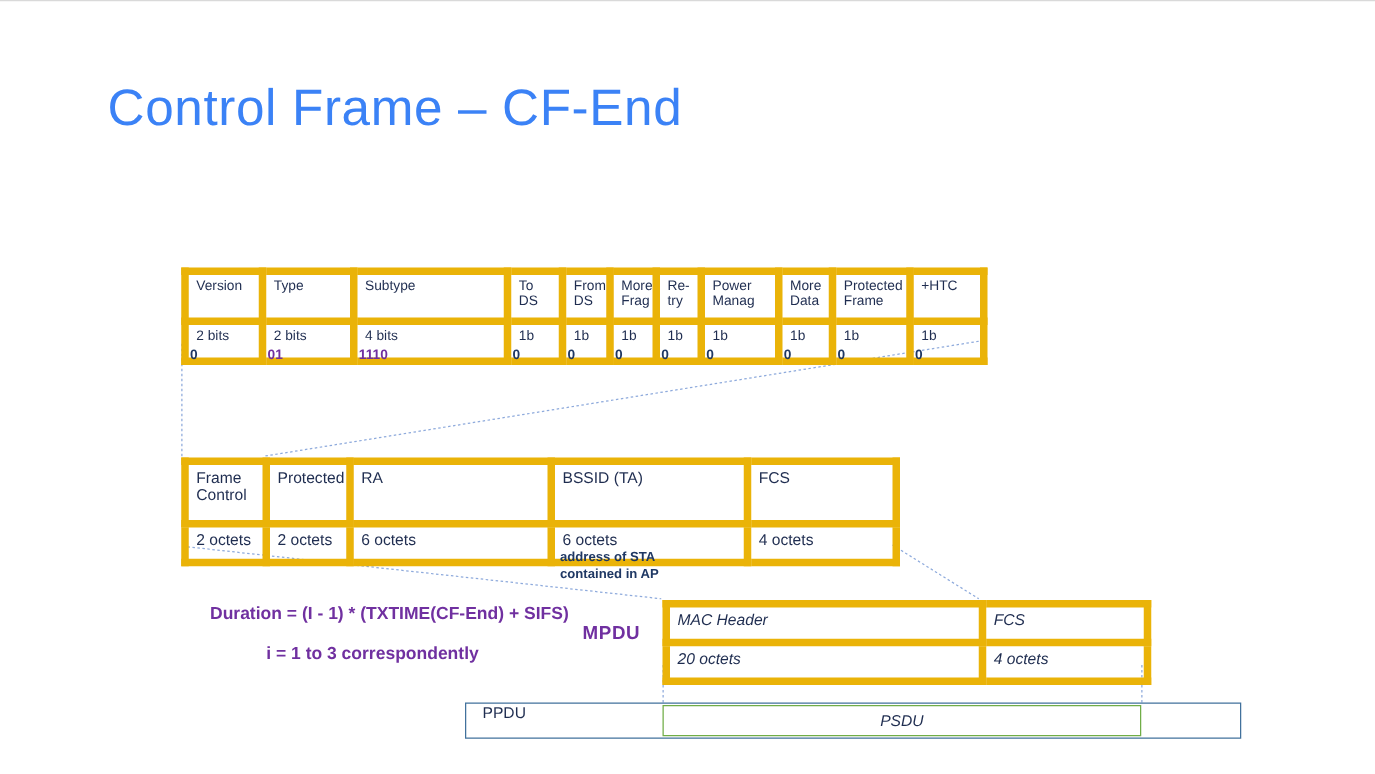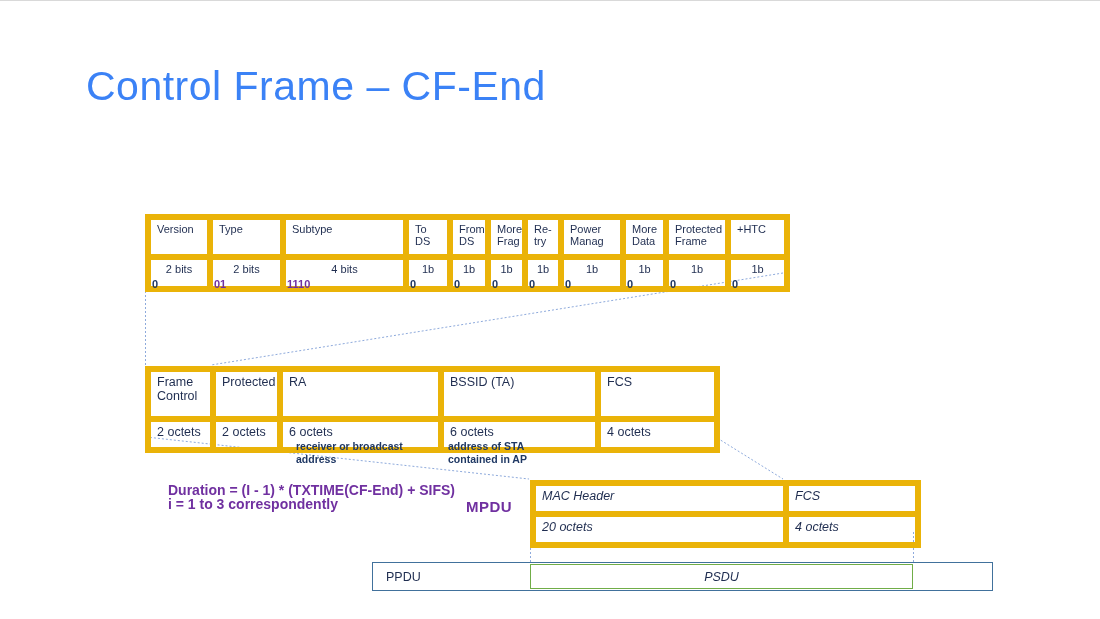--- a/index.html
+++ b/index.html
@@ -12,42 +12,42 @@
     position:absolute;left:86px;top:62px;margin:0;
     font-size:41px;font-weight:400;letter-spacing:0.5px;color:#3b82f6;
   }
   table{border-collapse:collapse;table-layout:fixed;position:absolute;}
   td{
     border:6px solid #eab308;vertical-align:top;padding:3px 6px;
     font-size:11px;color:#1f2d50;white-space:pre-line;overflow:hidden;
   }
   .t1{left:145px;top:213px;width:639px;}
   .t1 .r1 td{height:28px;}
-  .t1 .r2 td{height:20px;text-align:center;}
+  .t1 .r2 td{height:20px;}
   .t2{left:145px;top:365px;width:571px;}
   .t2 td{font-size:12.5px;}
   .t2 .r1 td{height:38px;}
   .t2 .r2 td{height:19px;}
   .t3{left:530px;top:479px;width:385px;}
   .t3 td{font-size:12.5px;height:19px;font-style:italic;}
   .vals{position:absolute;left:145px;top:277px;display:flex;font-size:11px;font-weight:bold;color:#1F3864;}
   .vals span{display:block;box-sizing:border-box;padding-left:7px;}
   .vals .purple{color:#7030A0;}
   .note{
     position:absolute;font-size:10.5px;font-weight:bold;color:#1F3864;line-height:13px;
   }
   .pnote{
     position:absolute;font-size:14px;font-weight:bold;color:#7030A0;line-height:13px;
   }
   .mpdu{
     position:absolute;left:466px;top:497px;font-size:15px;font-weight:bold;color:#7030A0;letter-spacing:0.5px;
   }
   .ppdu-box{
     position:absolute;left:372px;top:561px;width:619px;height:27px;
-    border:1px solid #41719C;display:flex;align-items:center;
+    border:1px solid #41719C;display:flex;
     font-size:12.5px;color:#1f2d50;
   }
   .ppdu-label{padding-left:13px;}
   .psdu-box{
     position:absolute;left:157px;top:1px;width:381px;height:23px;
     border:1px solid #70AD47;display:flex;align-items:center;justify-content:center;
     font-size:12.5px;color:#1f2d50;font-style:italic;
   }
   .connectors{position:absolute;left:0;top:0;width:1100px;height:619px;pointer-events:none;}
   .connectors line{stroke:#8EAADC;stroke-width:1;stroke-dasharray:2 2;}
@@ -153,25 +153,24 @@
     <tr class="r2">
       <td>2 octets</td>
       <td>2 octets</td>
       <td>6 octets</td>
       <td>6 octets</td>
       <td>4 octets</td>
     </tr>
   </tbody>
     </table>
 
-  <div class="note" style="left:296px;top:439px;width:122px;">receiver or broadcast address</div>
   <div class="note" style="left:448px;top:439px;width:92px;">address of STA contained in AP</div>
 
   <div class="pnote" style="left:168px;top:483px;width:360px;">Duration = (I - 1) * (TXTIME(CF-End) + SIFS)</div>
-  <div class="pnote" style="left:168px;top:497px;width:260px;">i = 1 to 3 correspondently</div>
+  <div class="pnote" style="left:168px;top:515px;width:260px;text-align:center;">i = 1 to 3 correspondently</div>
 
   <div class="mpdu">MPDU</div>
 
   <table class="t3">
     <colgroup>
       <col style="width:253px">
         <col style="width:132px">
     </colgroup>
     <tbody>
         <tr>

